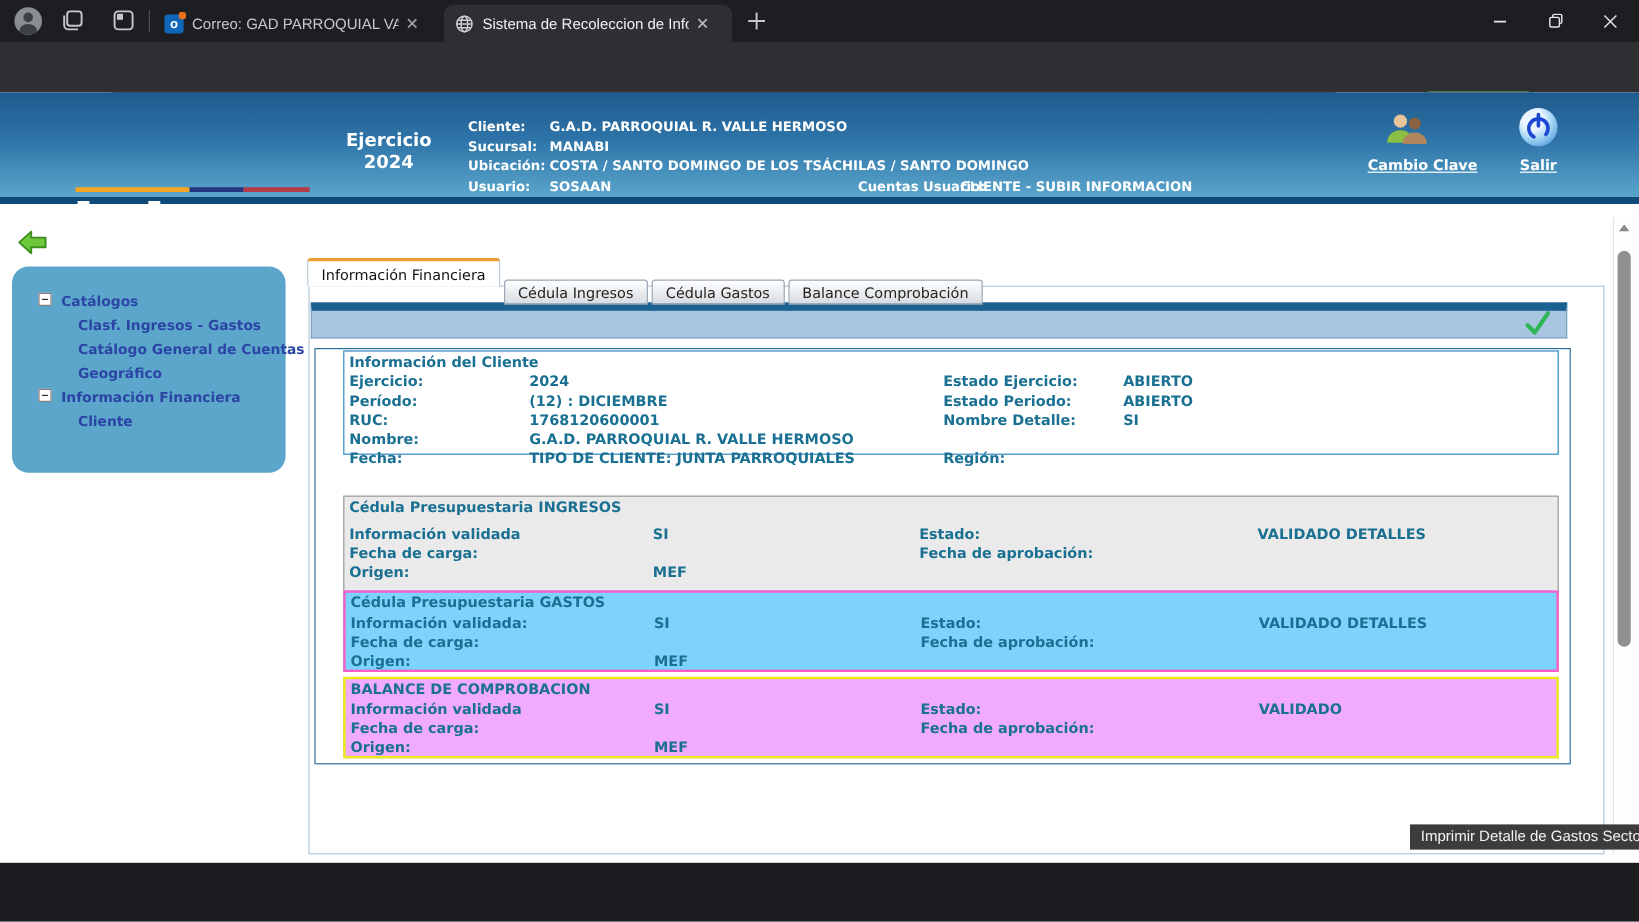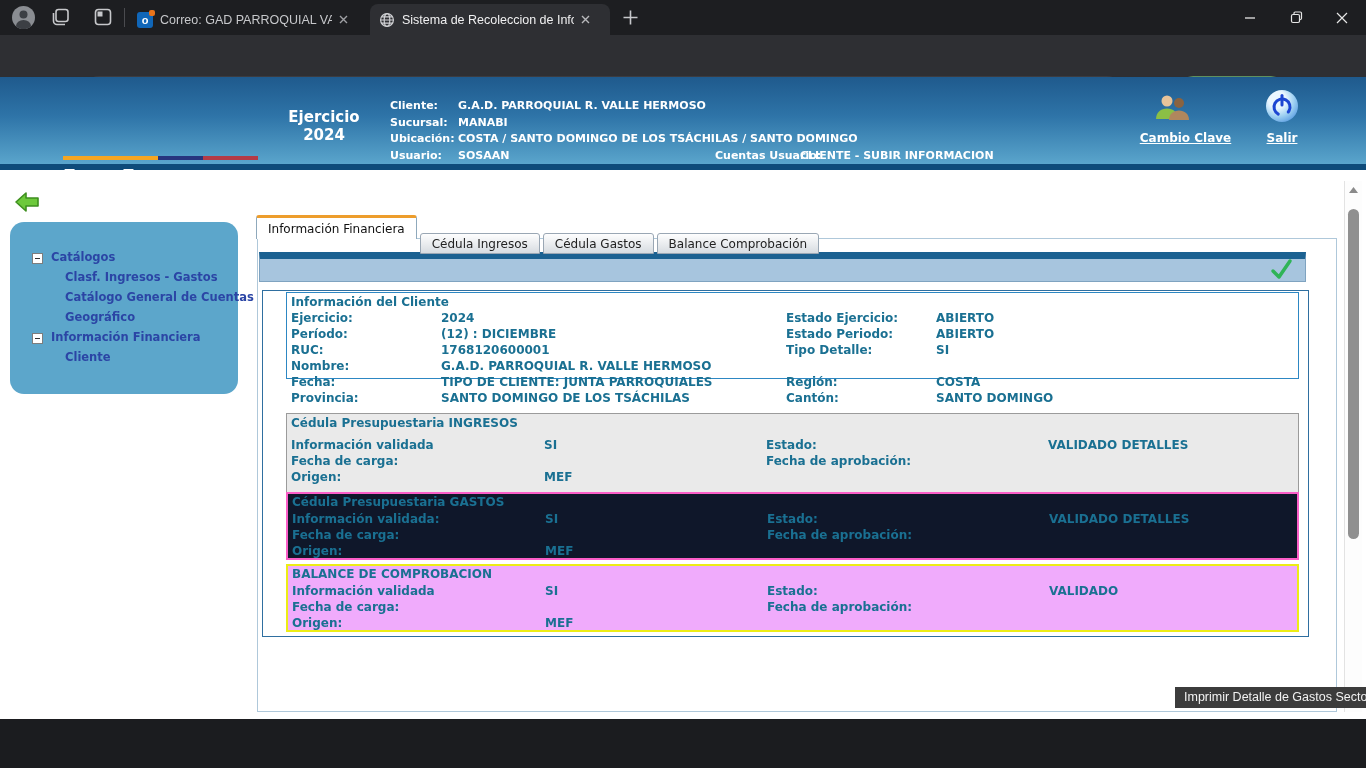--- a/index.html
+++ b/index.html
@@ -21,21 +21,21 @@
 
   
   #appheader{position:absolute;left:0;top:77px;width:1366px;height:93px;background:linear-gradient(180deg,#1f5a8d 0%,#2e74a8 45%,#5aa5cc 100%);border-bottom:6px solid #0e4b7a;color:#fff}
   #logo{position:absolute;left:60px;top:82px;font:800 56px "DejaVu Sans",sans-serif;letter-spacing:-2px;color:#fff}
   .hfield{position:absolute;font:700 11px "DejaVu Sans",sans-serif;color:#fff;white-space:nowrap}
   .hlink{position:absolute;font:700 12px "DejaVu Sans",sans-serif;color:#fff;text-decoration:underline;text-align:center;cursor:pointer}
 
   
   #backarrow{position:absolute;left:14px;top:190px;cursor:pointer}
   #sidebar{position:absolute;left:10px;top:222px;width:228px;height:172px;background:#5ca6cb;border-radius:14px;padding:22px 0 0 22px}
-  .tree-row{height:20px;display:flex;align-items:flex-end;font:700 11.5px "DejaVu Sans",sans-serif;color:#2b45a5;cursor:pointer;white-space:nowrap}
+  .tree-row{height:20px;display:flex;align-items:flex-start;font:700 11.5px "DejaVu Sans",sans-serif;color:#2b45a5;cursor:pointer;white-space:nowrap}
   .tree-child{padding-left:33px}
   .minusbox{width:11px;height:11px;background:#fff;border:1px solid #7d7d7d;margin-right:8px;position:relative;flex:none}
   .minusbox::after{content:"";position:absolute;left:2px;top:4px;width:5px;height:1px;background:#333}
 
   #tabstrip{position:absolute;left:256px;top:215px;display:flex;gap:3px;z-index:2}
   .ctab{height:21px;margin-top:18px;padding:0 11px;display:flex;align-items:center;font:400 12px "DejaVu Sans",sans-serif;color:#222;background:linear-gradient(#fefefe,#d7dce1);border:1px solid #9aa7b4;border-radius:3px 3px 0 0;cursor:pointer;white-space:nowrap}
   .ctab.active{height:24px;margin-top:0;background:#fff;border:1px solid #8fa9bc;border-top:3px solid #ed9d2c;border-bottom:none;color:#111}
 
   #mainpanel{position:absolute;left:257px;top:238px;width:1080px;height:474px;background:#fff;border:1px solid #afc8da}
   #bluebar{position:absolute;left:259px;top:252px;width:1047px;height:30px;background:#a7c5de;border:1px solid #7fa3c0;border-top:7px solid #1b6191}
@@ -275,40 +275,33 @@
     </div>
   <div class="prow grid-client">
       <span>Período:</span>
       <span>(12) : DICIEMBRE</span>
       <span>Estado Periodo:</span>
       <span>ABIERTO</span>
     </div>
   <div class="prow grid-client">
       <span>RUC:</span>
       <span>1768120600001</span>
-      <span>Tipo Detalle:</span>
+      <span>Nombre Detalle:</span>
       <span>SI</span>
     </div>
   <div class="prow grid-client">
       <span>Nombre:</span>
       <span>G.A.D. PARROQUIAL R. VALLE HERMOSO</span>
       <span></span>
       <span></span>
     </div>
   <div class="prow grid-client">
       <span>Fecha:</span>
       <span>TIPO DE CLIENTE: JUNTA PARROQUIALES</span>
       <span>Región:</span>
-      <span>COSTA</span>
-    </div>
-  <div class="prow grid-client">
-      <span>Provincia:</span>
-      <span>SANTO DOMINGO DE LOS TSÁCHILAS</span>
-      <span>Cantón:</span>
-      <span>SANTO DOMINGO</span>
     </div>
 </div>
 
 <div class="fpanel" style="top:413px;height:83px;background:#eaeaea;border:1px solid #9b9b9b">
   <div class="ptitle" style="margin-bottom:6px">Cédula Presupuestaria INGRESOS</div>
   <div class="prow grid-sub">
       <span>Información validada</span>
       <span>SI</span>
       <span>Estado:</span>
       <span>VALIDADO DETALLES</span>
@@ -320,21 +313,21 @@
       <span></span>
     </div>
   <div class="prow grid-sub">
       <span>Origen:</span>
       <span>MEF</span>
       <span></span>
       <span></span>
     </div>
 </div>
 
-<div class="fpanel" style="top:492px;height:68px;background:#0f172a;border:2px solid #fb5ec8">
+<div class="fpanel" style="top:492px;height:68px;background:#7dd3fc;border:2px solid #fb5ec8">
   <div class="ptitle" style="padding-top:1px">Cédula Presupuestaria GASTOS</div>
   <div class="prow grid-sub">
       <span>Información validada:</span>
       <span>SI</span>
       <span>Estado:</span>
       <span>VALIDADO DETALLES</span>
     </div>
   <div class="prow grid-sub">
       <span>Fecha de carga:</span>
       <span></span>

